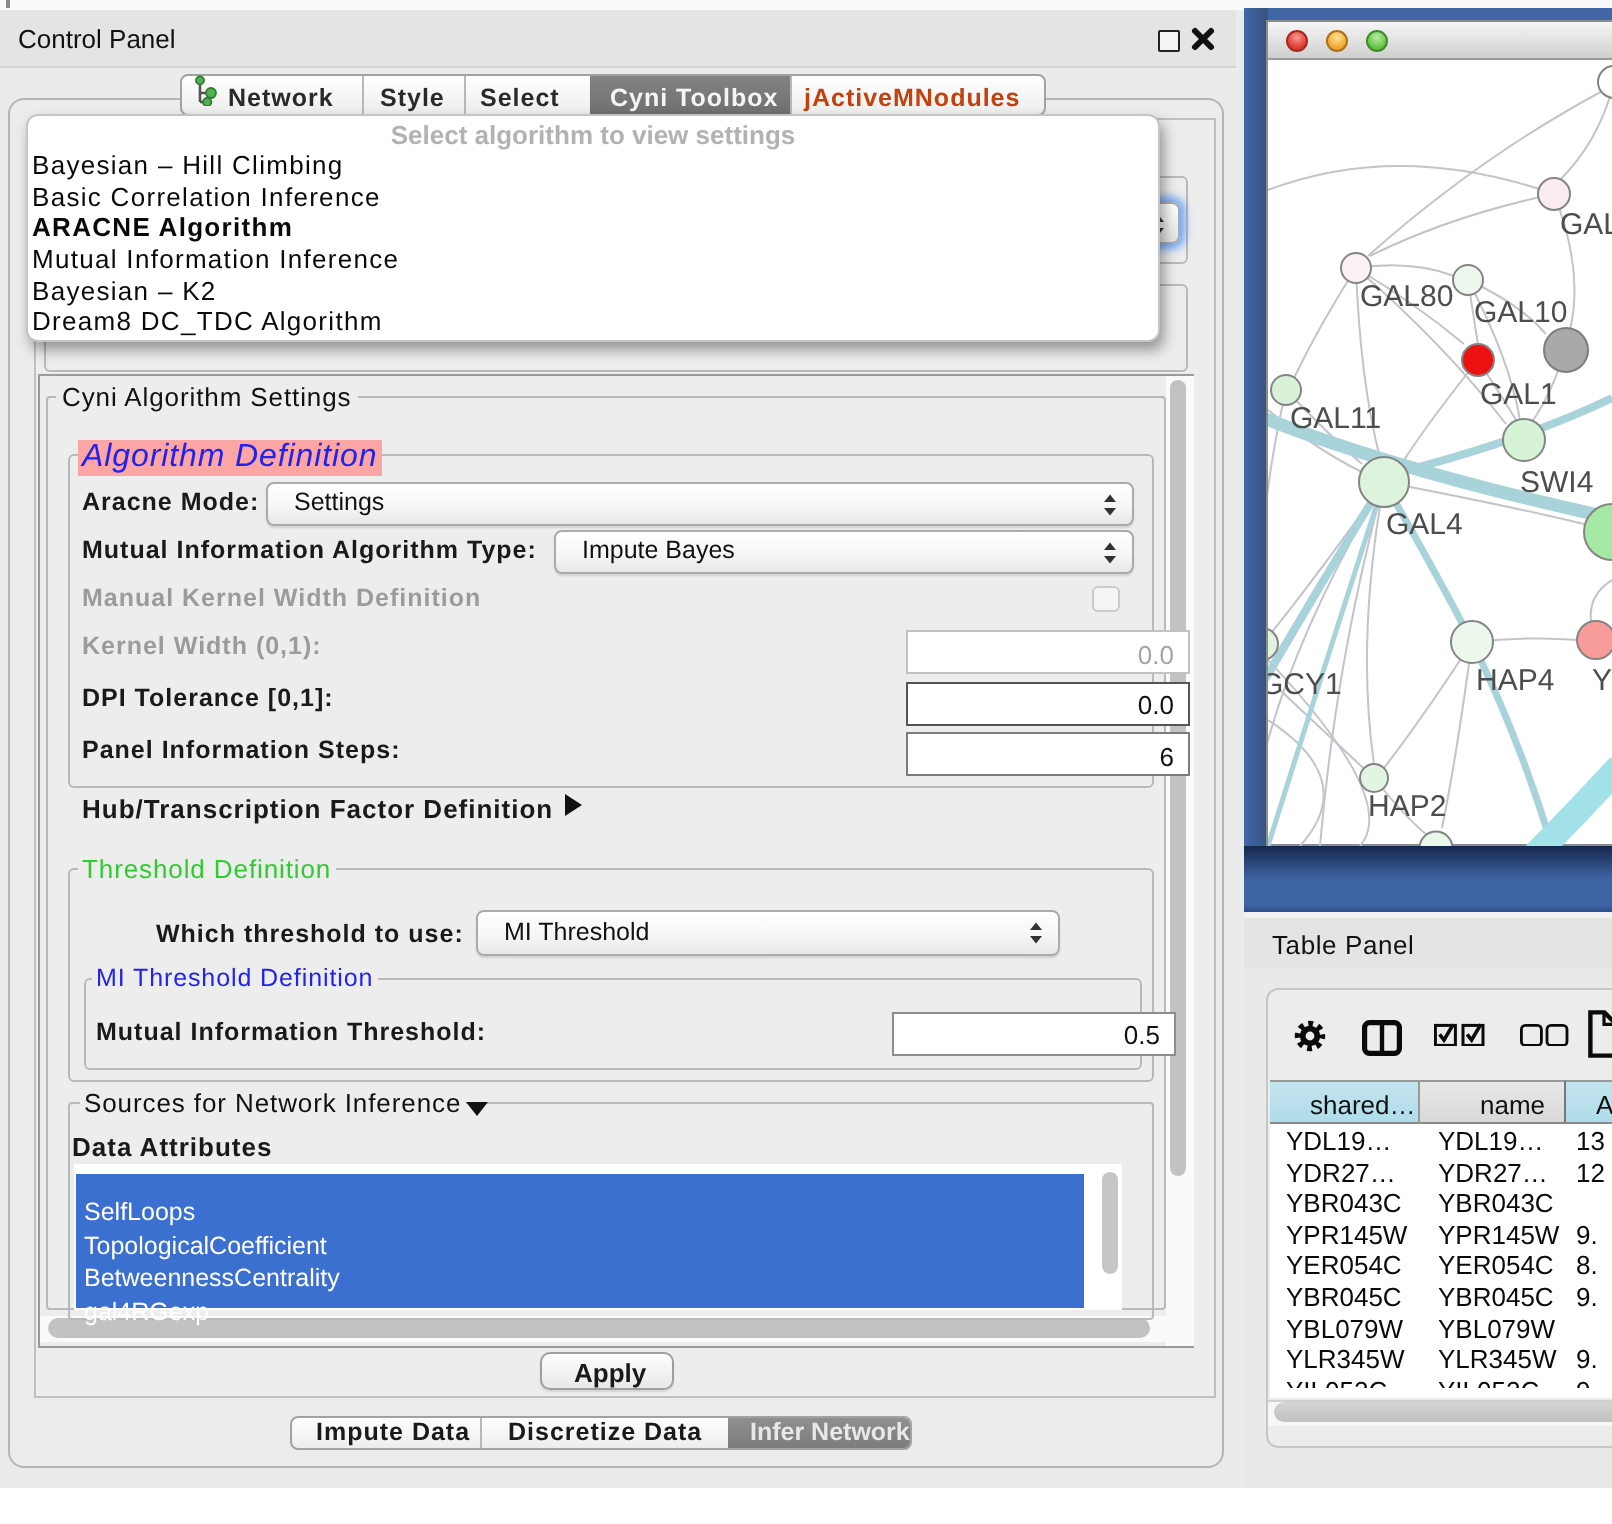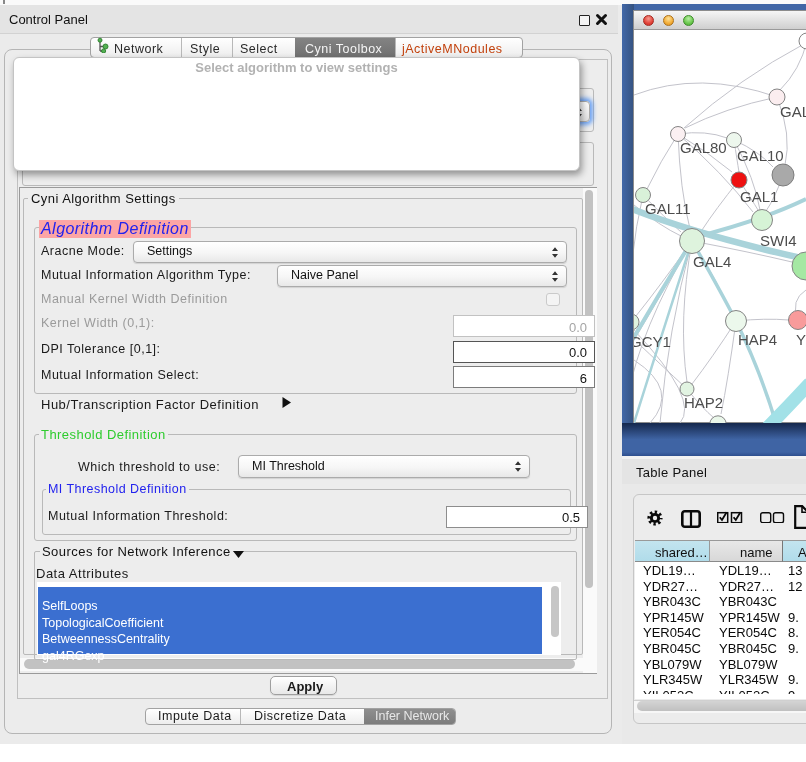--- a/index.html
+++ b/index.html
@@ -1,19 +1,19 @@
 <!DOCTYPE html>
 <html><head>
 <meta charset="utf-8">
 <style>
 html,body{margin:0;padding:0;}
 body{font-family:"Liberation Sans",sans-serif;}
 #root{position:relative;width:806px;height:744px;overflow:hidden;background:#ebebeb;font-family:"Liberation Sans",sans-serif;}
 .abs{position:absolute;}
-.lbl{position:absolute;font-size:12.5px;font-weight:normal;color:#1a1a1a;white-space:nowrap;letter-spacing:0.5px;}
+.lbl{position:absolute;font-size:12.5px;font-weight:bold;color:#1a1a1a;white-space:nowrap;letter-spacing:0.5px;}
 .lbl.dis{color:#9b9b9b;}
 .group{position:absolute;border:1px solid #b9b9b9;border-radius:3px;}
 .combo{position:absolute;border:1px solid #ababab;border-radius:4px;background:linear-gradient(#ffffff,#f6f6f6 55%,#e8e8e8);box-shadow:0 1px 1px rgba(0,0,0,0.12);}
 .combo .ctext{position:absolute;left:13px;top:2px;font-size:12.5px;color:#111;}
 .field{position:absolute;background:#fff;border:1px solid #9d9d9d;font-size:13px;color:#111;text-align:right;margin-left:27px;}
 .fieldval{position:absolute;right:7px;top:3.5px;}
 </style>
 </head>
 <body>
 <div id="root">
@@ -77,40 +77,40 @@
 <div class="lbl" style="left:41px;top:244px;">Aracne Mode:</div>
 <div class="combo" style="left:133px;top:241px;width:432px;height:20px;">
   <div class="ctext">Settings</div>
   <svg class="abs" style="right:7px;top:3.5px;" width="8" height="13" viewBox="0 0 8 13">
         <path d="M1 5 L4 1.2 L7 5 Z M1 8 L4 11.8 L7 8 Z" fill="#333"></path>
       </svg>
 </div>
 
 <div class="lbl" style="left:41px;top:268px;">Mutual Information Algorithm Type:</div>
 <div class="combo" style="left:277px;top:265px;width:288px;height:20px;">
-  <div class="ctext">Naive Panel</div>
+  <div class="ctext">Impute Bayes</div>
   <svg class="abs" style="right:7px;top:3.5px;" width="8" height="13" viewBox="0 0 8 13">
         <path d="M1 5 L4 1.2 L7 5 Z M1 8 L4 11.8 L7 8 Z" fill="#333"></path>
       </svg>
 </div>
 
 <div class="lbl dis" style="left:41px;top:292px;">Manual Kernel Width Definition</div>
 <div class="abs" style="left:546px;top:293px;width:14px;height:13px;background:#f4f4f4;border:1px solid #cacaca;border-radius:3px;box-sizing:border-box;"></div>
 
 <div class="lbl dis" style="left:41px;top:316px;">Kernel Width (0,1):</div>
 <div class="field" style="left:426px;top:315px;width:142px;height:22px;border-color:#c2c2c2;box-sizing:border-box;">
       <span class="fieldval" style="color:#a5a5a5;">0.0</span>
     </div>
 
 <div class="lbl" style="left:41px;top:342px;">DPI Tolerance [0,1]:</div>
 <div class="field" style="left:426px;top:340.5px;width:142px;height:22.5px;border:1.5px solid #555;box-sizing:border-box;">
       <span class="fieldval" style="color:#111;">0.0</span>
     </div>
 
-<div class="lbl" style="left:41px;top:368px;">Mutual Information Select:</div>
+<div class="lbl" style="left:41px;top:368px;">Panel Information Steps:</div>
 <div class="field" style="left:426px;top:366px;width:142px;height:22px;border-color:#7c7c7c;box-sizing:border-box;">
       <span class="fieldval" style="color:#111;">6</span>
     </div>
 
 <div class="lbl" style="left:41px;top:397px;font-size:13px;">Hub/Transcription Factor Definition</div>
 <svg class="abs" style="left:280px;top:396px;" width="12" height="13" viewBox="0 0 12 13">
       <path d="M2.5 1 L11 6.5 L2.5 12 Z" fill="#111"></path>
     </svg>
 
 <div class="group" style="left:34px;top:434px;width:541px;height:105px;"></div>
@@ -154,20 +154,26 @@
   <div class="abs" style="left:218px;top:0;width:92px;height:17px;background:linear-gradient(#8f8f8f,#7a7a7a);"></div>
 </div>
 <div class="lbl" style="left:158px;top:709px;color:#1a1a1a;">Impute Data</div>
 <div class="lbl" style="left:254px;top:709px;color:#1a1a1a;">Discretize Data</div>
 <div class="lbl" style="left:375px;top:709px;color:#e8e8e8;letter-spacing:0;">Infer Network</div>
 
 <div class="abs" style="left:5px;top:756px;width:20px;height:10px;background:linear-gradient(#ffffff,#f0f0f0);border:2px solid #8a8a8a;"></div>
 
 <div class="abs" style="left:13px;top:57px;width:567px;height:114px;background:#ffffff;border:1px solid #c4c4c4;border-radius:6px;box-sizing:border-box;box-shadow:2px 4px 7px rgba(0,0,0,0.38);"></div>
 <div class="abs" style="left:0;top:60px;width:593px;text-align:center;font-size:13px;font-weight:bold;color:#b2b2b2;">Select algorithm to view settings</div>
+<div class="abs" style="left:16px;top:75px;font-size:13px;color:#0a0a0a;line-height:15.65px;white-space:pre;letter-spacing:0.65px;">Bayesian – Hill Climbing
+Basic Correlation Inference
+<b>ARACNE Algorithm</b>
+Mutual Information Inference
+Bayesian – K2
+Dream8 DC_TDC Algorithm</div>
 
 <div class="abs" style="left:622px;top:0;width:184px;height:456px;background:#4166a6;"></div>
 <div class="abs" style="left:622px;top:4px;width:12px;height:419px;background:linear-gradient(to right,#4268a8,#35527f);"></div>
 <div class="abs" style="left:622px;top:0;width:184px;height:4px;background:#fafafa;"></div>
 <div class="abs" style="left:622px;top:423px;width:184px;height:33px;background:linear-gradient(#15284d,#3f64a4 50%,#3f64a4 88%,#2e4f8e);"></div>
 
 <div class="abs" style="left:633px;top:10px;width:173px;height:413px;background:#fff;border:1px solid #8c8c8c;border-right:none;box-sizing:border-box;"></div>
 <div class="abs" style="left:634px;top:11px;width:172px;height:19px;background:linear-gradient(#f6f6f6,#cfcfcf);border-bottom:1px solid #9a9a9a;box-sizing:border-box;"></div>
 <div class="abs" style="left:643px;top:15px;width:11px;height:11px;border-radius:50%;background:radial-gradient(circle at 50% 30%,#f49b90,#e3443a 60%,#c62c24);border:0.5px solid #a52921;box-sizing:border-box;"></div>
 <div class="abs" style="left:663px;top:15px;width:11px;height:11px;border-radius:50%;background:radial-gradient(circle at 50% 30%,#fde29a,#f3ad37 60%,#d98e23);border:0.5px solid #ad7118;box-sizing:border-box;"></div>

